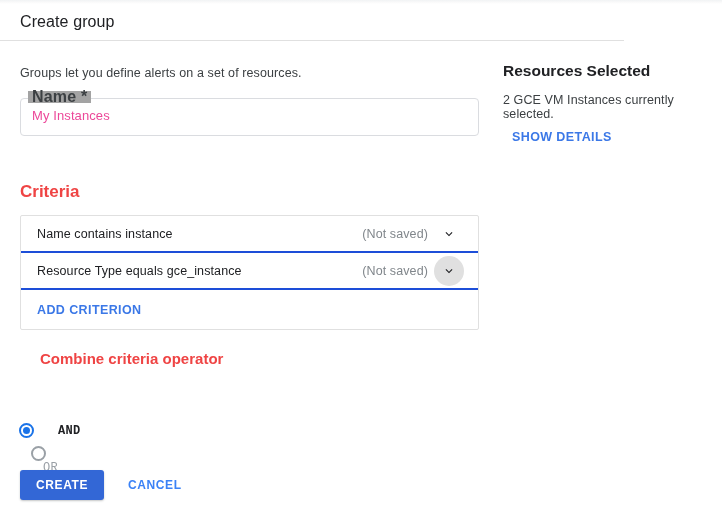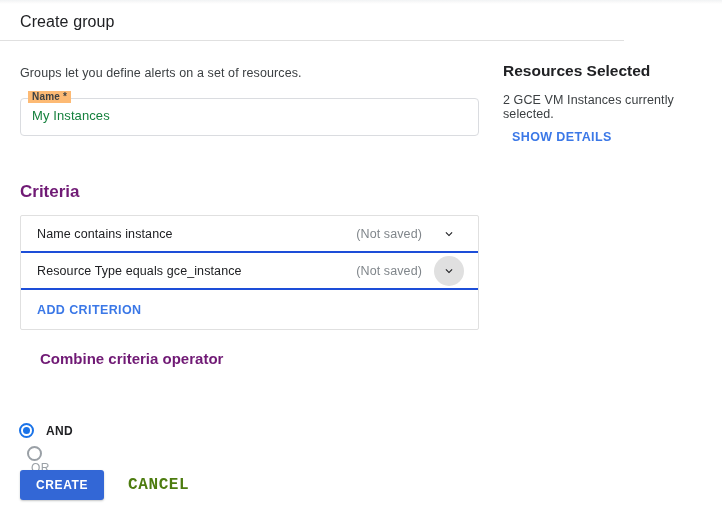--- a/index.html
+++ b/index.html
@@ -85,49 +85,49 @@
   .field-box {
     position: absolute;
     inset: 0;
     border: 1px solid #dadce0;
     border-radius: 4px;
     background: #fff;
   }
   .field-notch {
     position: absolute;
     top: -7px; left: 8px;
-    background: #fdba74;
+    background: #a3a3a3;
     padding: 0 4px;
-    font-size: 10px;
+    font-size: 16px;
     font-weight: bold;
     color: #3c4043;
     letter-spacing: 0.2px;
     line-height: 12px;
   }
   .field-value {
     position: absolute;
     top: 10px; left: 12px;
     width: 430px;
     border: none;
     outline: none;
     background: transparent;
     font-family: "Liberation Sans", sans-serif;
     font-size: 13px;
-    color: #15803d;
+    color: #ec4899;
     padding: 0;
     letter-spacing: 0.1px;
   }
 
   
   .section-title {
     position: absolute;
     left: 20px;
     font-size: 17px;
     font-weight: bold;
-    color: #701a75;
+    color: #ef4444;
     letter-spacing: 0px;
   }
   #criteria-title { top: 140px; }
   #combine-title  { top: 308px; font-size: 15px; margin-left: 20px; }
 
   
   .criteria-card {
     position: absolute;
     top: 173px; left: 20px;
     width: 459px;
@@ -146,21 +146,21 @@
   }
   .criterion-label {
     flex: 1;
     font-size: 12.5px;
     color: #202124;
     letter-spacing: 0.1px;
   }
   .criterion-status {
     font-size: 12.5px;
     color: #80868b;
-    margin-right: 12px;
+    margin-right: 6px;
     letter-spacing: 0.1px;
   }
   .chev-btn {
     width: 30px;
     height: 30px;
     border-radius: 50%;
     display: flex;
     align-items: center;
     justify-content: center;
     flex: 0 0 auto;
@@ -202,25 +202,26 @@
     justify-content: center;
     flex: 0 0 auto;
   }
   .radio-outer.checked { border-color: #1a73e8; }
   .radio-dot {
     width: 7px; height: 7px;
     border-radius: 50%;
     background: #1a73e8;
   }
   .radio-label {
-    margin-left: 12px;
+    margin-left: 24px;
     font-size: 12px;
     font-weight: bold;
     color: #202124;
     letter-spacing: 0.3px;
+    font-family: Liberation Mono, monospace;
   }
   .radio-label.muted { color: #9aa0a6; font-weight: normal; }
 
   
   .actions {
     position: absolute;
     top: 428px; left: 20px;
     display: flex;
     align-items: center;
   }
@@ -234,26 +235,26 @@
     font-family: "Liberation Sans", sans-serif;
     font-size: 12px;
     font-weight: bold;
     letter-spacing: 0.6px;
     cursor: pointer;
     box-shadow: 0 1px 2px rgba(60,64,67,0.3);
   }
   .btn-text {
     background: transparent;
     border: none;
-    color: #4d7c0f;
+    color: #3b82f6;
     height: 30px;
     padding: 0 10px;
     margin-left: 14px;
-    font-family: Liberation Mono, monospace;
-    font-size: 16px;
+    font-family: Liberation Sans, sans-serif;
+    font-size: 12px;
     font-weight: bold;
     letter-spacing: 0.6px;
     cursor: pointer;
   }
 
   
   .res-title {
     position: absolute;
     top: 20px; left: 3px;
     font-size: 15.5px;

